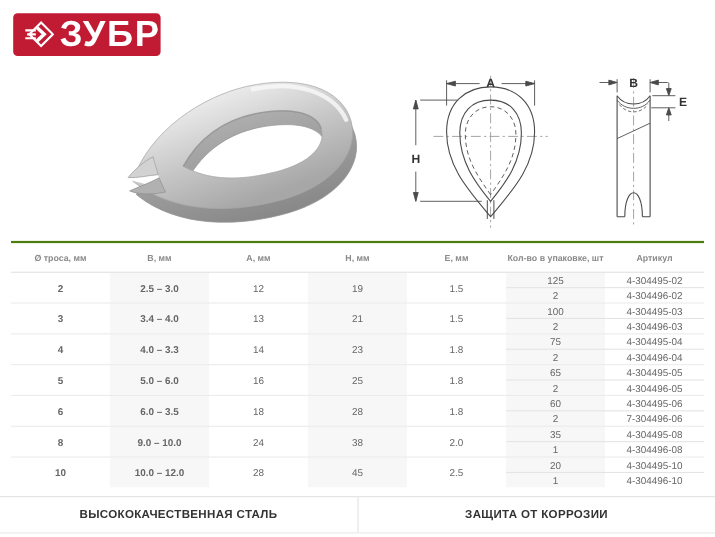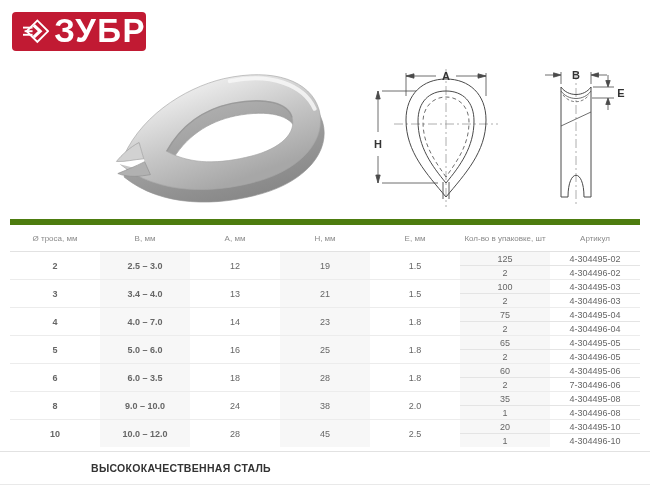--- a/index.html
+++ b/index.html
@@ -11,22 +11,22 @@
         display:flex;align-items:center;justify-content:flex-start;padding-left:7px;box-sizing:border-box;}
   .logo-text{color:#fff;font-size:33px;font-weight:800;letter-spacing:1.5px;line-height:1;
              margin-left:5px;margin-top:-2px;}
   .title{position:absolute;left:157px;top:16px;font-size:13.5px;font-weight:800;color:#3b3b3b;
          line-height:16px;letter-spacing:.2px;}
 
   
   table.spec{position:absolute;left:10px;top:219px;width:630px;border-collapse:collapse;table-layout:fixed;}
   table.spec col{width:90px;}
   table.spec col.band{background:#f7f7f7;}
-  table.spec th{height:26px;font-size:8px;font-weight:400;color:#8a8a8a;background:#fff;
-                border-top:6px solid #4d7c0f;border-bottom:1px solid #e2e2e2;text-align:center;padding:0;}
+  table.spec th{height:26px;font-size:8px;font-weight:700;color:#8a8a8a;background:#fff;
+                border-top:2px solid #4d7c0f;border-bottom:1px solid #e2e2e2;text-align:center;padding:0;}
   table.spec td{height:13px;padding:0;text-align:center;vertical-align:middle;
                 font-size:9px;color:#666;}
   td.c-d,td.c-b{font-size:11px;font-weight:700;color:#1e1e1e;}
   td.c-art{font-size:9.5px;color:#474747;}
   td.c-qty{font-size:9px;color:#555;}
   tr.group-first td{border-top:1px solid #ececec;}
   td.subline{border-top:1px solid #e4e4e4;}
 
   
   .footer{position:absolute;left:0;top:451px;width:650px;height:34px;display:flex;
@@ -177,21 +177,21 @@
       <td class="c-qty">100</td>
       <td class="c-art">4-304495-03</td>
     </tr>
     <tr>
       <td class="c-qty subline">2</td>
       <td class="c-art subline">4-304496-03</td>
     </tr>
 
     <tr class="group-first">
       <td rowspan="2" class="c-d">4</td>
-      <td rowspan="2" class="c-b">4.0 – 7.0</td>
+      <td rowspan="2" class="c-b">4.0 – 3.3</td>
       <td rowspan="2" class="c-a">14</td>
       <td rowspan="2" class="c-h">23</td>
       <td rowspan="2" class="c-e">1.8</td>
       <td class="c-qty">75</td>
       <td class="c-art">4-304495-04</td>
     </tr>
     <tr>
       <td class="c-qty subline">2</td>
       <td class="c-art subline">4-304496-04</td>
     </tr>
@@ -249,15 +249,16 @@
     </tr>
     <tr>
       <td class="c-qty subline">1</td>
       <td class="c-art subline">4-304496-10</td>
     </tr>
   </tbody>
   </table>
 
   <div class="footer">
     <div class="footer-cell">ВЫСОКОКАЧЕСТВЕННАЯ СТАЛЬ</div>
+    <div class="footer-cell right">ЗАЩИТА ОТ КОРРОЗИИ</div>
   </div>
 
 </div>
 
 </body></html>

